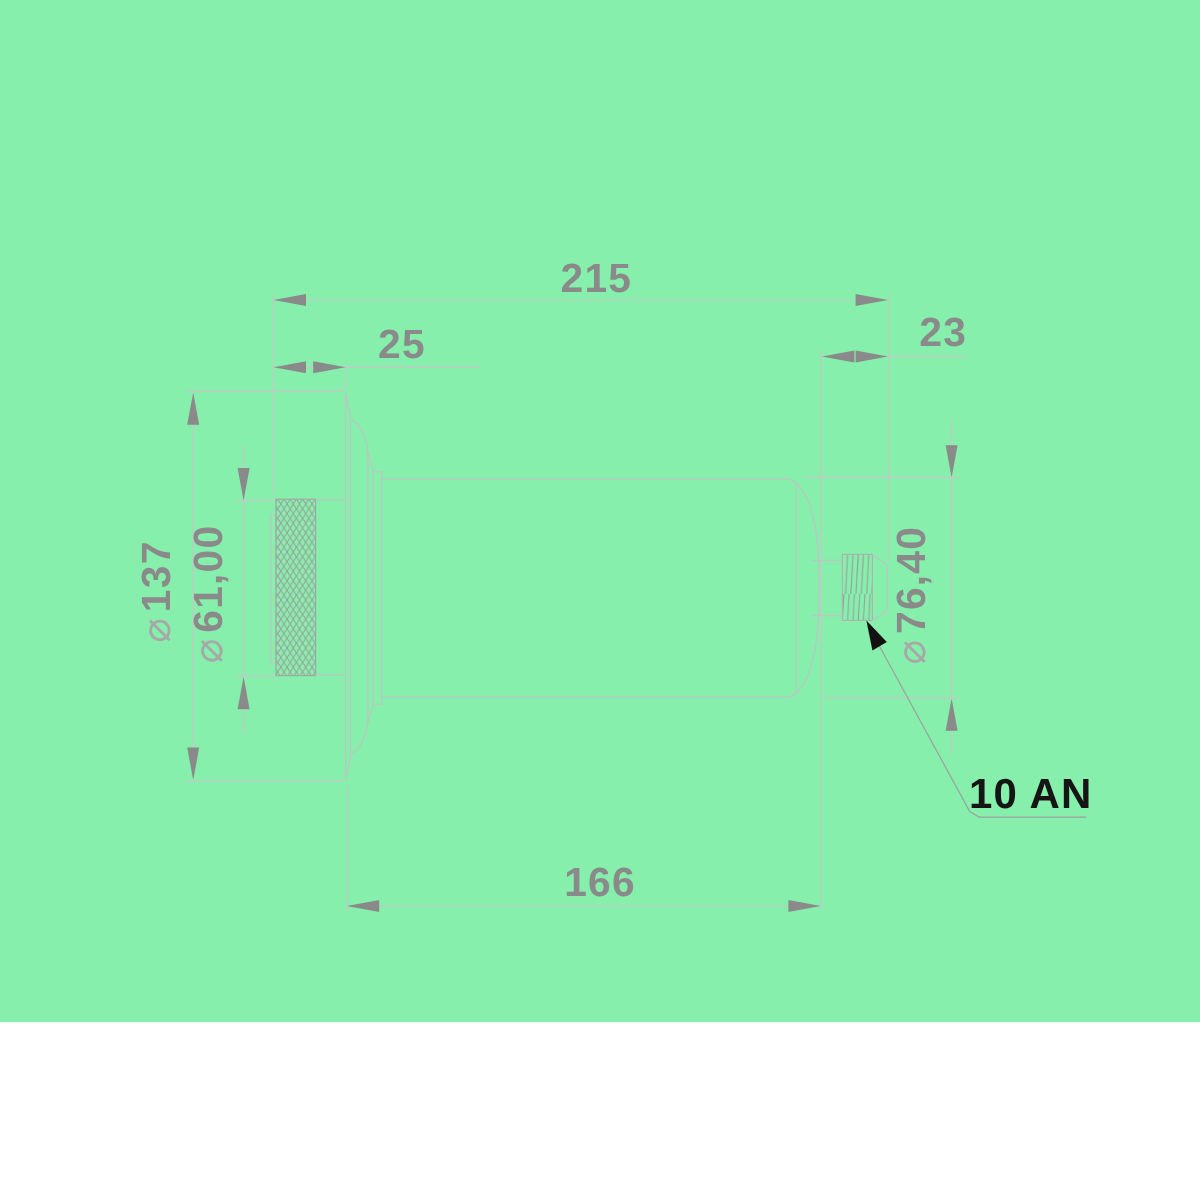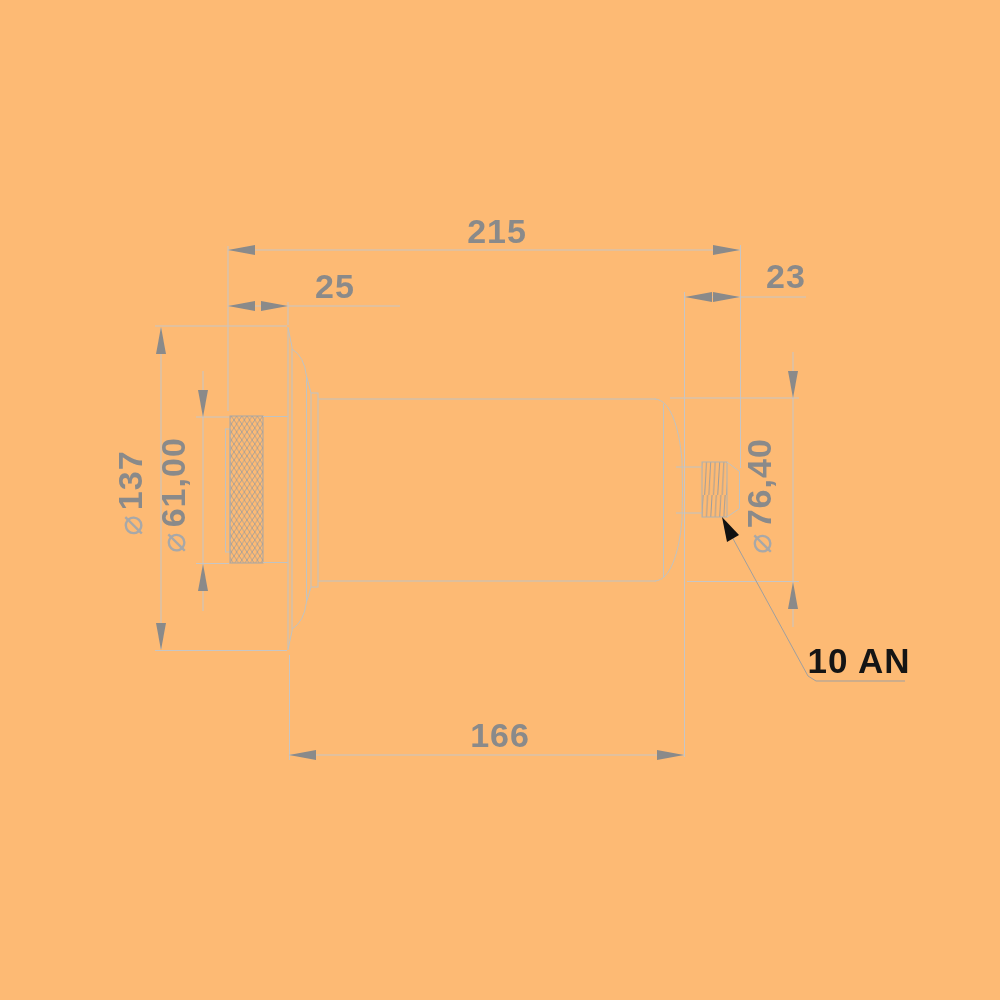--- a/index.html
+++ b/index.html
@@ -1,16 +1,16 @@
 <!DOCTYPE html>
 <html><head>
 <meta charset="utf-8">
 <style>
   html,body{margin:0;padding:0;background:#ffffff;}
-  .canvas{position:relative;width:1000px;height:1000px;background:#fdba74;overflow:hidden;
+  .canvas{position:relative;width:1000px;height:852px;background:#86efac;overflow:hidden;
           font-family:"Liberation Sans","DejaVu Sans",sans-serif;}
   svg{position:absolute;left:0;top:0;}
   .outline{stroke:#bfc3c3;stroke-width:1;fill:none;}
   .dimline{stroke:#c6c6c6;stroke-width:1;fill:none;}
   .arrow{fill:#8a8a8a;stroke:none;}
   .dim{font-weight:bold;font-size:34px;fill:#8a8a8a;letter-spacing:1px;}
   .dsym{font-weight:400;fill:#a8a8a8;}
   .callout-text{font-weight:bold;font-size:35px;fill:#151515;letter-spacing:1px;}
   .leader{stroke:#9f9f9f;stroke-width:1;fill:none;}
   .black-arrow{fill:#111111;stroke:none;}

